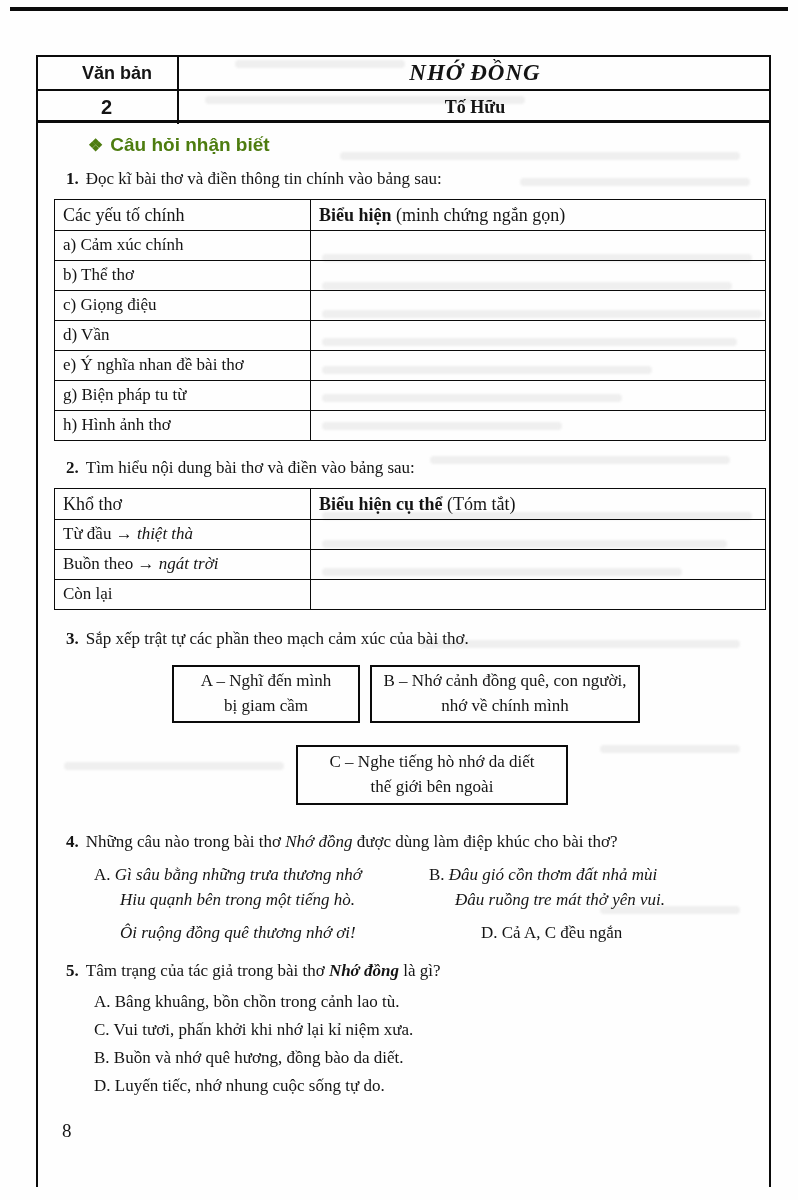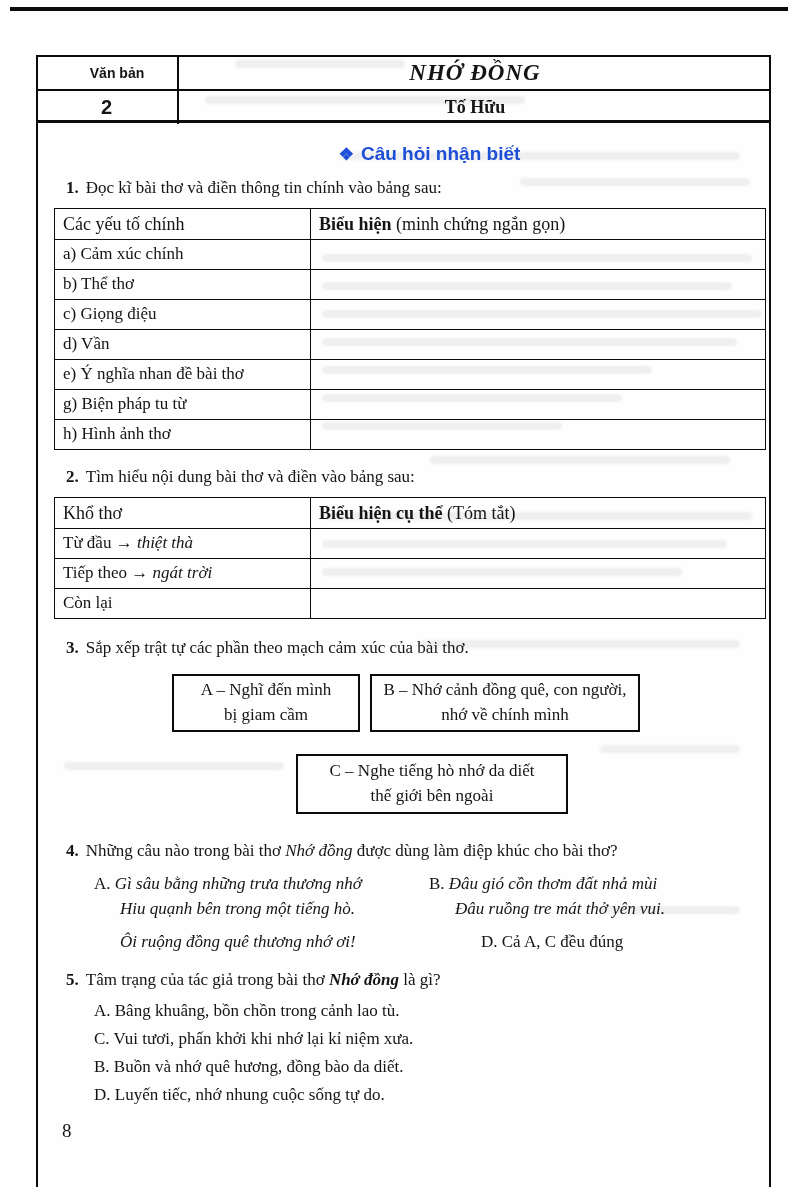--- a/index.html
+++ b/index.html
@@ -18,30 +18,30 @@
 
   
   .header{
     position:absolute;left:36px;top:55px;width:735px;height:68px;
     display:grid;grid-template-columns:143px 1fr;grid-template-rows:34px 33px;
     border-top:2px solid #0b0b0b;border-bottom:3px solid #0b0b0b;
     box-sizing:border-box;
   }
   .hcell{display:flex;align-items:center;justify-content:center;box-sizing:border-box;}
   .hc-tl{border-right:2px solid #0b0b0b;border-bottom:2px solid #0b0b0b;
-         font-family:"Liberation Sans",sans-serif;font-weight:bold;font-size:14px;padding-left:21px;}
+         font-family:"Liberation Sans",sans-serif;font-weight:bold;font-size:18px;padding-left:21px;}
   .hc-tr{border-bottom:2px solid #0b0b0b;font-weight:bold;font-style:italic;font-size:23px;letter-spacing:1px;}
   .hc-bl{border-right:2px solid #0b0b0b;font-family:"Liberation Sans",sans-serif;font-weight:bold;font-size:20px;}
   .hc-br{font-weight:bold;font-size:18px;}
 
   
   .content{position:absolute;left:36px;top:124px;width:735px;font-size:17px;line-height:1.35;}
   .section-heading{
-    margin:17px 0 2px 52px;
-    font-family:"Liberation Sans",sans-serif;font-weight:bold;font-size:19px;color:#1d4ed8;text-align:center;
+    margin:8px 0 2px 52px;
+    font-family:"Liberation Sans",sans-serif;font-weight:bold;font-size:19px;color:#4d7c0f;
   }
   .section-heading .dm{margin-right:7px;font-size:17px;}
   .qp{margin:10px 0 8px 30px;}
   .qnum{font-weight:bold;margin-right:7px;}
   .it{font-style:italic;}
   .bit{font-style:italic;font-weight:bold;}
 
   table.wb{
     border-collapse:collapse;margin:4px 0 0 18px;width:712px;table-layout:fixed;
   }
@@ -173,21 +173,21 @@
       <tbody>
           <tr>
         <th class="col1 thb">Khổ thơ</th>
         <th><span class="thb">Biểu hiện cụ thể</span><span> (Tóm tắt)</span></th>
       </tr>
       <tr>
             <td><span>Từ đầu → </span><span class="it">thiệt thà</span></td>
             <td></td>
           </tr>
       <tr>
-            <td><span>Tiếp theo → </span><span class="it">ngát trời</span></td>
+            <td><span>Buồn theo → </span><span class="it">ngát trời</span></td>
             <td></td>
           </tr>
       <tr>
             <td><span>Còn lại</span><span class="it"></span></td>
             <td></td>
           </tr>
     </tbody>
       </table>
 
     <p class="qp" style="margin-top:18px">
@@ -219,21 +219,21 @@
         <div class="line l2 it">Hiu quạnh bên trong một tiếng hò.</div>
       </div>
       <div class="opt opt-b">
         <div class="line l1"><span>B.</span> <span class="it">Đâu gió cồn thơm đất nhả mùi</span></div>
         <div class="line l2 it">Đâu ruồng tre mát thở yên vui.</div>
       </div>
       <div class="opt">
         <div class="line l2 it">Ôi ruộng đồng quê thương nhớ ơi!</div>
       </div>
       <div class="opt opt-d">
-        <div class="line l1"><span>D.</span> <span>Cả A, C đều đúng</span></div>
+        <div class="line l1"><span>D.</span> <span>Cả A, C đều ngắn</span></div>
       </div>
     </div>
 
     <p class="qp" style="margin-top:14px">
       <span class="qnum">5.</span><span>Tâm trạng của tác giả trong bài thơ </span><span class="bit">Nhớ đồng</span><span> là gì?</span>
     </p>
 
     <div class="q5opt"><span>A.</span> <span>Bâng khuâng, bồn chồn trong cảnh lao tù.</span></div>
     <div class="q5opt"><span>C.</span> <span>Vui tươi, phấn khởi khi nhớ lại kỉ niệm xưa.</span></div>
     <div class="q5opt"><span>B.</span> <span>Buồn và nhớ quê hương, đồng bào da diết.</span></div>

